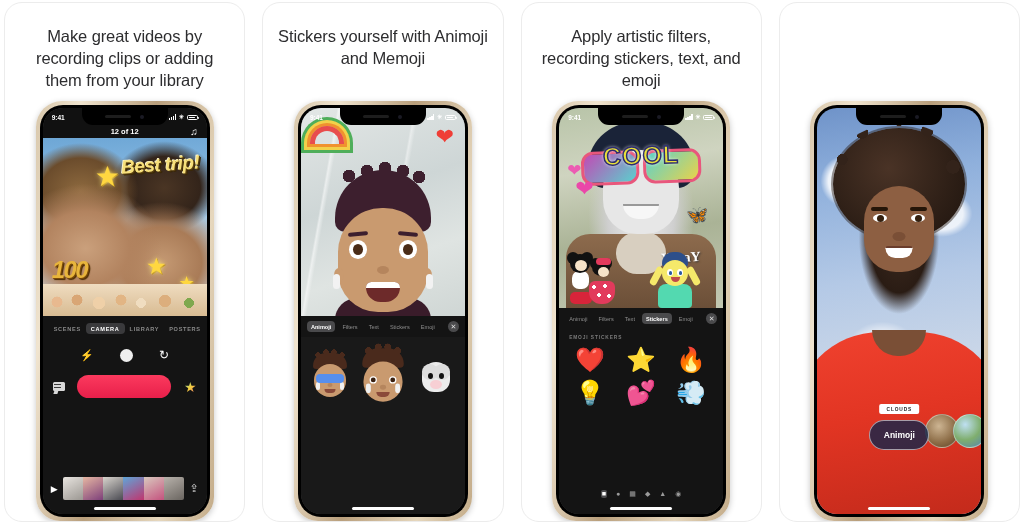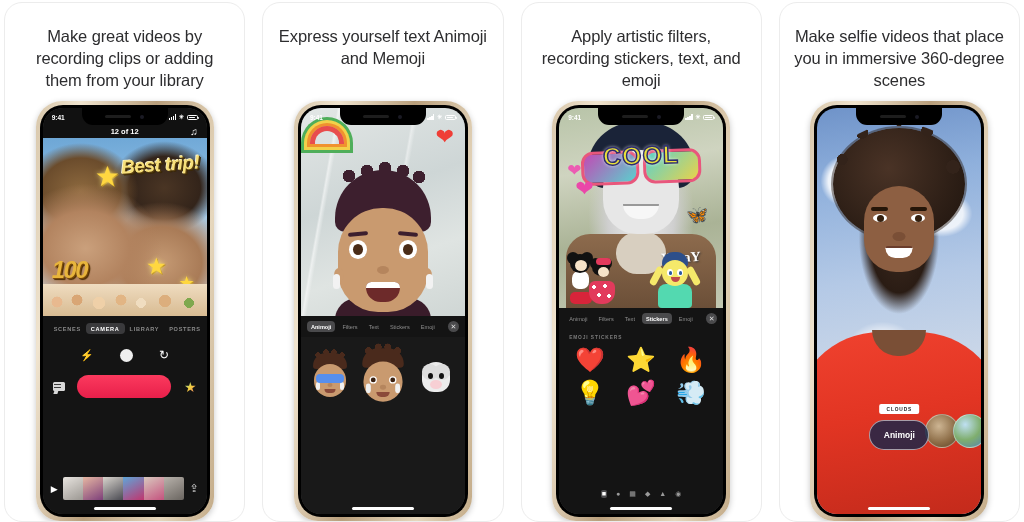--- a/index.html
+++ b/index.html
@@ -493,21 +493,21 @@
               <span class="share-ic">⇪</span>
             </div>
           </div>
           <div class="homebar"></div>
         </div>
       </div>
     </div>
   </div>
 
   <div class="card">
-    <div class="headline">Express yourself text Animoji and Memoji</div>
+    <div class="headline">Stickers yourself with Animoji and Memoji</div>
     <div class="phone">
       <div class="bezel">
         <div class="screen">
           <div class="notch">
             <span class="speaker"></span>
             <span class="frontcam"></span>
           </div>
           <div class="statusbar">
             <span>9:41</span>
             <span class="status-right">
@@ -685,21 +685,20 @@
               <span>◉</span>
             </div>
           </div>
           <div class="homebar"></div>
         </div>
       </div>
     </div>
   </div>
 
   <div class="card">
-    <div class="headline">Make selfie videos that place you in immersive 360-degree scenes</div>
     <div class="phone">
       <div class="bezel">
         <div class="screen screen4">
           <div class="notch">
             <span class="speaker"></span>
             <span class="frontcam"></span>
           </div>
           <span class="cloud-bg"></span>
           <span class="afro"></span>
           <span class="shirt4">

